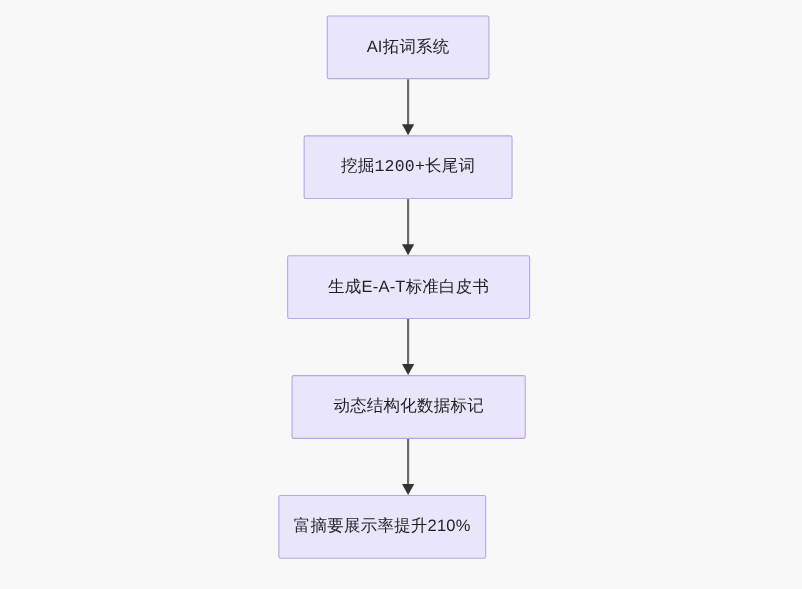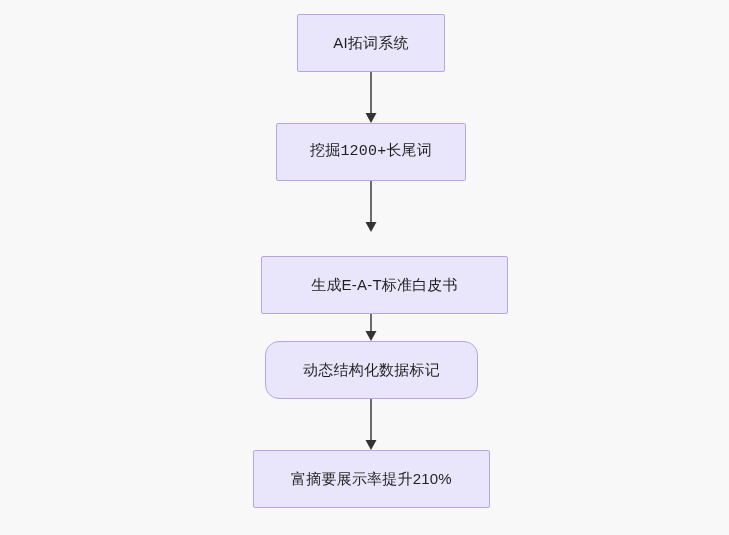--- a/index.html
+++ b/index.html
@@ -79,25 +79,25 @@
   </svg>
 
   <div class="node" style="left:297px; top:14px; width:148px;">
     <span class="node-label">AI拓词系统</span>
   </div>
 
   <div class="node" style="left:276px; top:123px; width:190px;font-family:Liberation Mono, monospace;">
     <span class="node-label">挖掘1200+长尾词</span>
   </div>
 
-  <div class="node" style="left:261px; top:232px; width:247px;margin-top:24px;">
+  <div class="node" style="left:261px; top:232px; width:221px;">
     <span class="node-label">生成E-A-T标准白皮书</span>
   </div>
 
-  <div class="node" style="left:265px; top:341px; width:213px;border-radius:14px;">
+  <div class="node" style="left:265px; top:341px; width:213px;">
     <span class="node-label">动态结构化数据标记</span>
   </div>
 
-  <div class="node" style="left:253px; top:450px; width:237px;">
+  <div class="node" style="left:253px; top:450px; width:189px;">
     <span class="node-label">富摘要展示率提升210%</span>
   </div>
 
 </div>
 
 </body></html>

